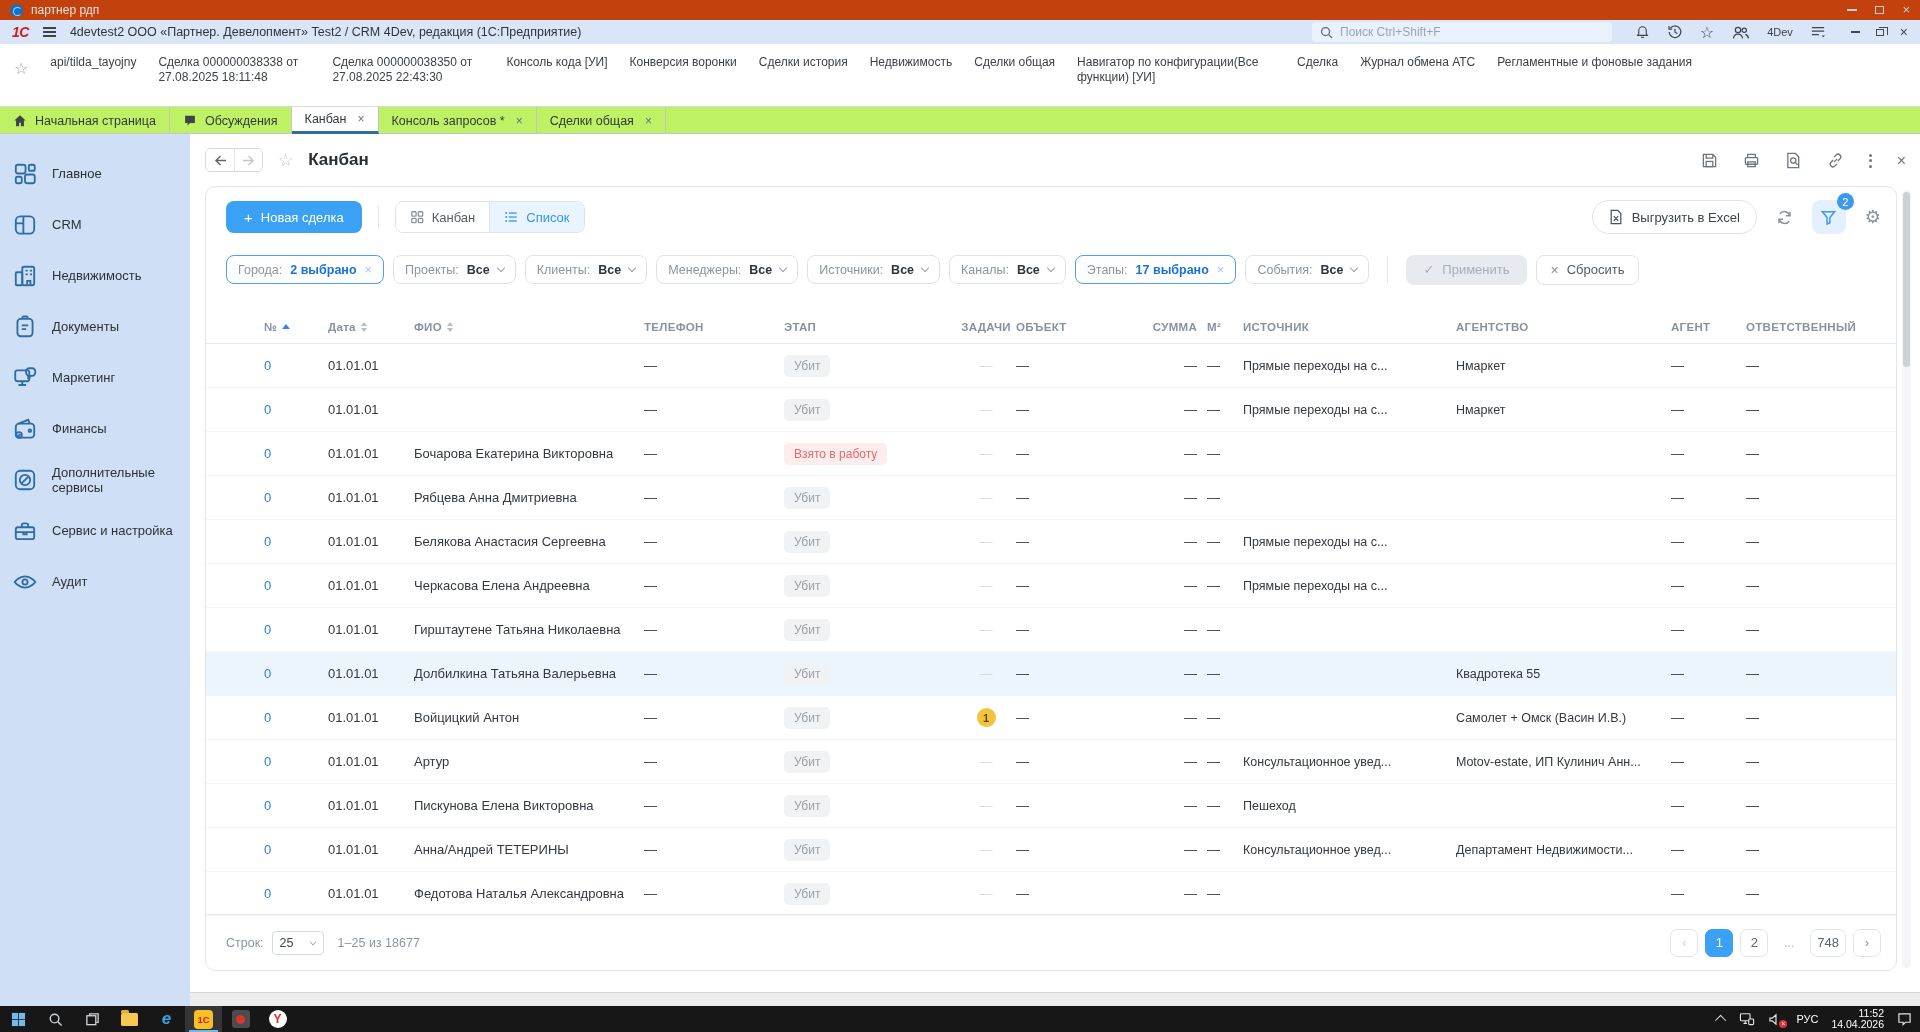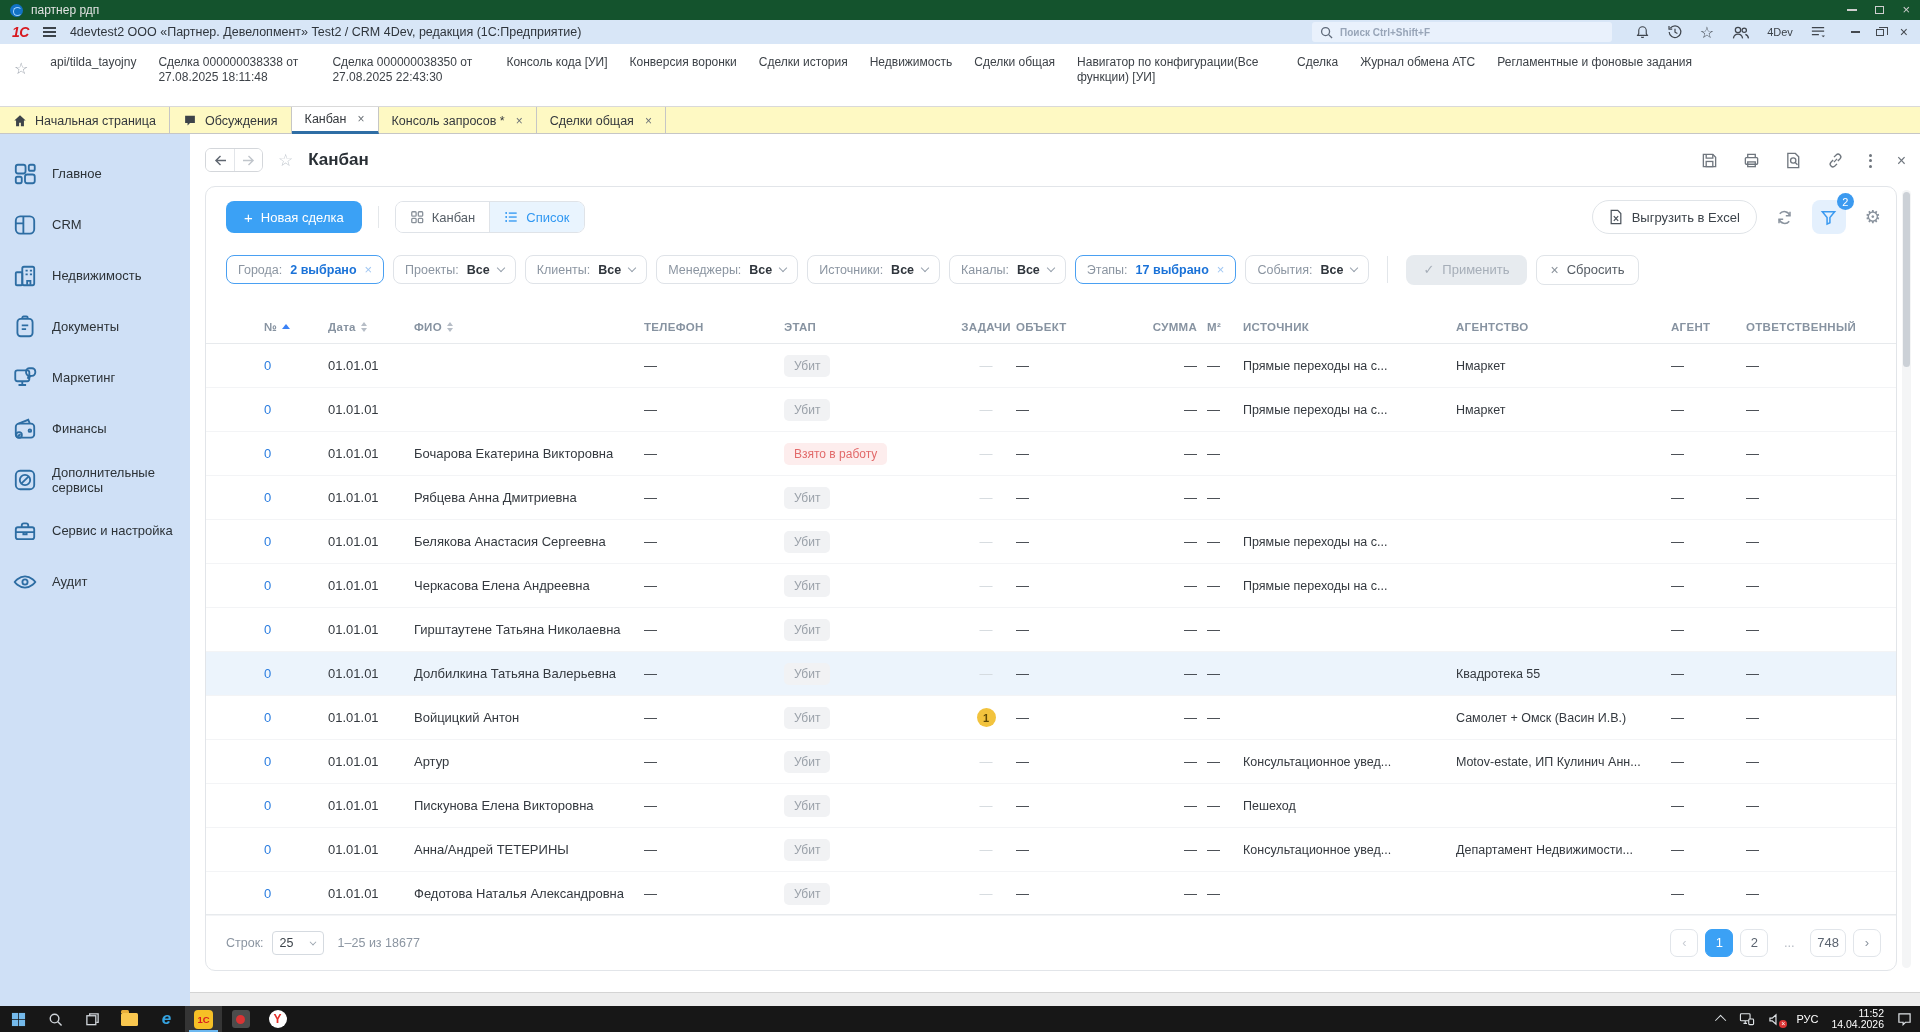--- a/index.html
+++ b/index.html
@@ -1,55 +1,55 @@
 <!DOCTYPE html>
 <html><head>
 <meta charset="utf-8">
 <style>
   * { box-sizing: border-box; margin: 0; padding: 0; }
   html,body { width:1920px; height:1032px; }
   body { font-family: "Liberation Sans", sans-serif; background:#fff; overflow:hidden; }
   #window { position:relative; width:1920px; height:1032px; background:#fff; overflow:hidden; }
 
   
-  .titlebar { position:absolute; left:0; top:0; width:100%; height:20px; background:#14532d; display:flex; align-items:center; padding:0 10px; color:#e3e3e3; font-size:12px; gap:8px; }
+  .titlebar { position:absolute; left:0; top:0; width:100%; height:20px; background:#c2410c; display:flex; align-items:center; padding:0 10px; color:#e3e3e3; font-size:12px; gap:8px; }
   .rdp-ico { width:13px; height:13px; border-radius:50%; background:#1272c4; position:relative; flex:0 0 auto; }
   .rdp-ico::after { content:""; position:absolute; left:3px; top:3px; width:7px; height:7px; border-radius:50%; border:1.5px solid #9fd2ff; border-right-color:transparent; }
   .tb-controls { margin-left:auto; display:flex; gap:18px; align-items:center; }
   .glyph-min { width:10px; height:2px; background:#cfcfcf; }
   .glyph-max { width:9px; height:8px; border:1px solid #cfcfcf; }
   .glyph-x { color:#cfcfcf; font-size:13px; line-height:10px; }
 
   
   .apptoolbar { position:absolute; left:0; top:20px; width:100%; height:24px; background:#d8e6f7; display:flex; align-items:center; padding:0 12px; gap:14px; }
   .logo1c { color:#d71920; font-weight:bold; font-style:italic; font-size:14px; letter-spacing:-0.5px; }
   .hamb { display:flex; flex-direction:column; gap:2.5px; }
   .hamb i { display:block; width:13px; height:1.6px; background:#3c434a; }
   .apptitle { font-size:12.5px; color:#2f353c; }
   .searchbox { position:absolute; left:1312px; top:2px; width:300px; height:20px; background:#e9f1fc; border-radius:3px; display:flex; align-items:center; gap:7px; padding:0 8px; }
-  .searchbox input { border:none; background:transparent; outline:none; font-size:10px; color:#3c434a; width:240px; font-family:"Liberation Sans",sans-serif;font-weight:bold; }
+  .searchbox input { border:none; background:transparent; outline:none; font-size:12px; color:#3c434a; width:240px; font-family:"Liberation Sans",sans-serif; }
   .searchbox input::placeholder { color:#98a5b8; }
   .appicons { position:absolute; right:0; top:0; height:24px; display:flex; align-items:center; gap:17px; padding-right:12px; }
   .appicons .ic { display:flex; align-items:center; color:#3f454d; }
   .fourdev { font-size:11px; color:#3c434a; }
   .winctl { display:flex; gap:16px; align-items:center; margin-left:8px; }
   .wg-min { width:9px; height:1.6px; background:#44494f; }
   .wg-rest { width:8px; height:7px; border:1px solid #44494f; position:relative; }
   .wg-rest::before { content:""; position:absolute; left:2px; top:-3px; width:8px; height:7px; border:1px solid #44494f; border-bottom:none; border-left:none; }
   .wg-x { color:#44494f; font-size:14px; line-height:12px; }
 
   
   .favbar { position:absolute; left:0; top:44px; width:100%; height:63px; background:#fff; border-bottom:1px solid #d9d9d9; display:flex; align-items:flex-start; gap:22px; padding:11px 0 0 14px; }
   .fav-star { color:#9aa1ab; font-size:16px; line-height:15px; margin-top:6px; }
   .fav-item { font-size:12px; color:#3d4248; line-height:15px; cursor:default; }
   .fav-item.wrap2 { max-width:152px; }
   .fav-item.nav { max-width:198px; }
 
   
-  .tabbar { position:absolute; left:0; top:107px; width:100%; height:27px; background:#fef9c3; border-bottom:1px solid #c6c6c6; display:flex; font-size:12.5px; color:#34383d; }
+  .tabbar { position:absolute; left:0; top:107px; width:100%; height:27px; background:#bef264; border-bottom:1px solid #c6c6c6; display:flex; font-size:12.5px; color:#34383d; }
   .tab { display:flex; align-items:center; gap:8px; padding:0 13px; border-right:1px solid #c6c6c6; height:27px; }
   .tab.active { background:#fff; border-bottom:3px solid #2f6ea5; }
   .tab .x { color:#6a7076; font-size:12px; margin-left:3px; }
 
   
   .sidebar { position:absolute; left:0; top:134px; width:190px; height:872px; background:#cfe0f6; padding-top:14px; }
   .side-item { display:flex; align-items:center; gap:14px; height:51px; padding-left:12px; font-size:13px; color:#2c3237; }
   .side-item svg { flex:0 0 auto; }
 
   

